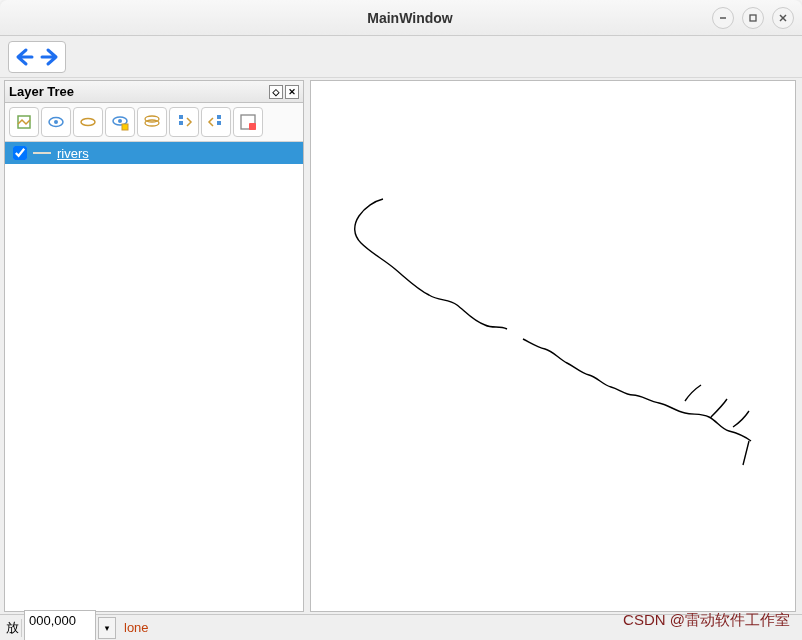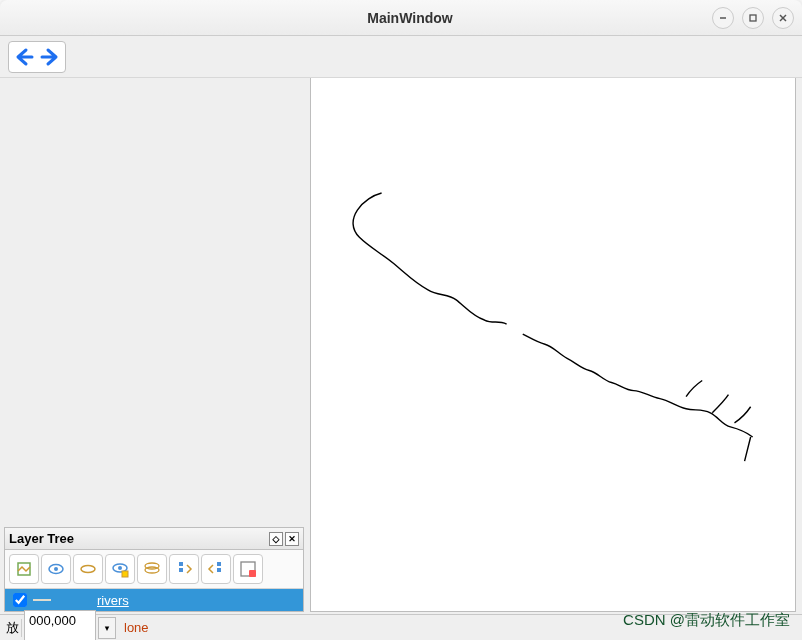--- a/index.html
+++ b/index.html
@@ -67,21 +67,20 @@
 .nav-btn {
   width: 26px; height: 26px;
   display: flex; align-items: center; justify-content: center;
   cursor: pointer;
 }
 .content {
   flex: 1;
   display: flex;
   background: #efefef;
   overflow: hidden;
-  align-items: flex-end;
 }
 .panel {
   width: 300px;
   border: 1px solid #bdbdbd;
   background: #fff;
   margin: 2px 4px 2px 4px;
   display: flex;
   flex-direction: column;
 }
 .panel-header {
@@ -133,21 +132,21 @@
   background: #3396d8;
   color: #fff;
 }
 .tree-row input[type=checkbox] {
   width: 14px; height: 14px;
 }
 .layer-line {
   width: 18px; height: 2px;
   background: #e0dccf;
 }
-.layer-name { text-decoration: underline; margin-left: 40px; }
+.layer-name { text-decoration: underline; }
 .canvas-area {
   flex: 1;
   margin: 2px 6px 2px 2px;
   border: 1px solid #bdbdbd;
   background: #ffffff;
   position: relative;
 }
 .canvas-area svg { width: 100%; height: 100%; }
 .statusbar {
   height: 26px;
@@ -184,21 +183,21 @@
   display: flex; align-items: center; justify-content: center;
   font-size: 9px;
   cursor: pointer;
 }
 .status-lone { color: #c2410c; padding-left: 4px; }
 .watermark {
   position: absolute;
   right: 12px;
   bottom: 10px;
   font-size: 15px;
-  color: #14532d;
+  color: #7f1d1d;
   pointer-events: none;
 }
 </style>
 </head>
 <body>
 
 <div class="window">
   <div class="titlebar">
     <div class="spacer-left"></div>
     <div class="title">MainWindow</div>

